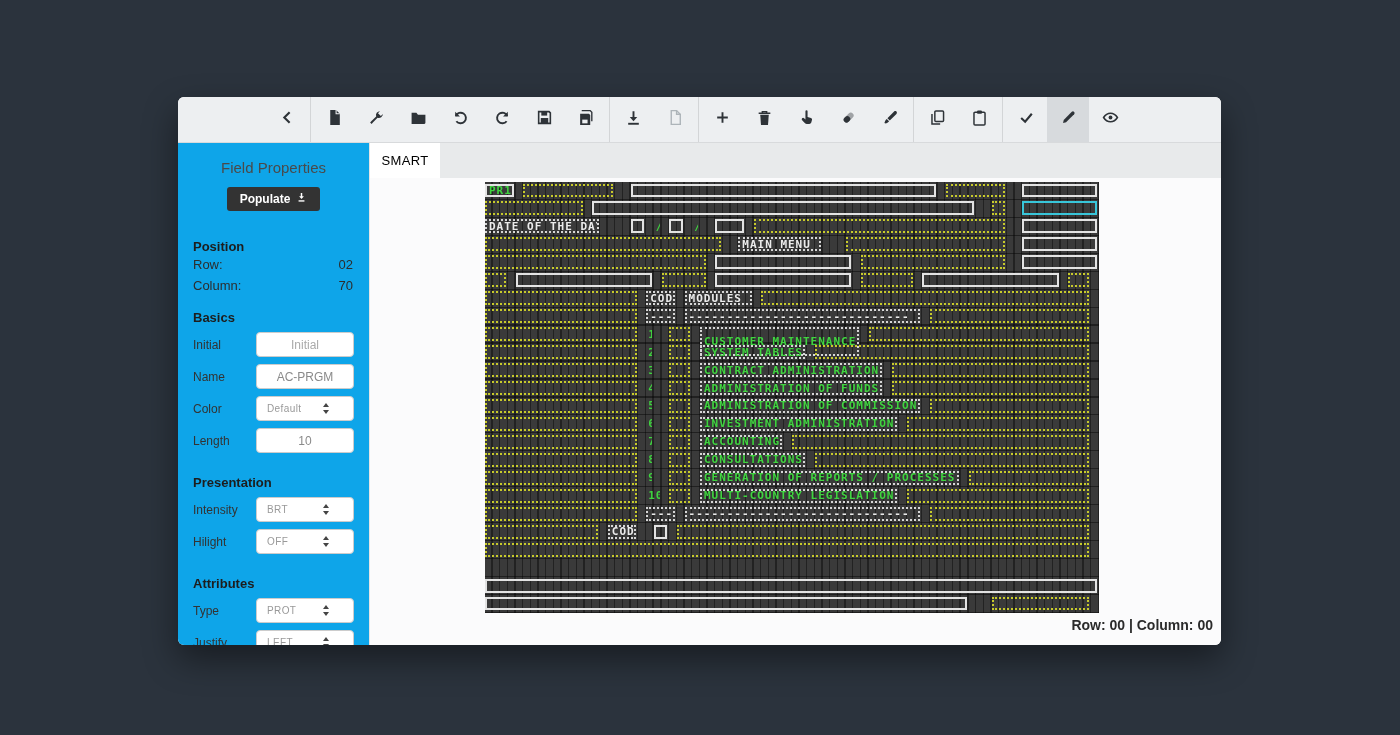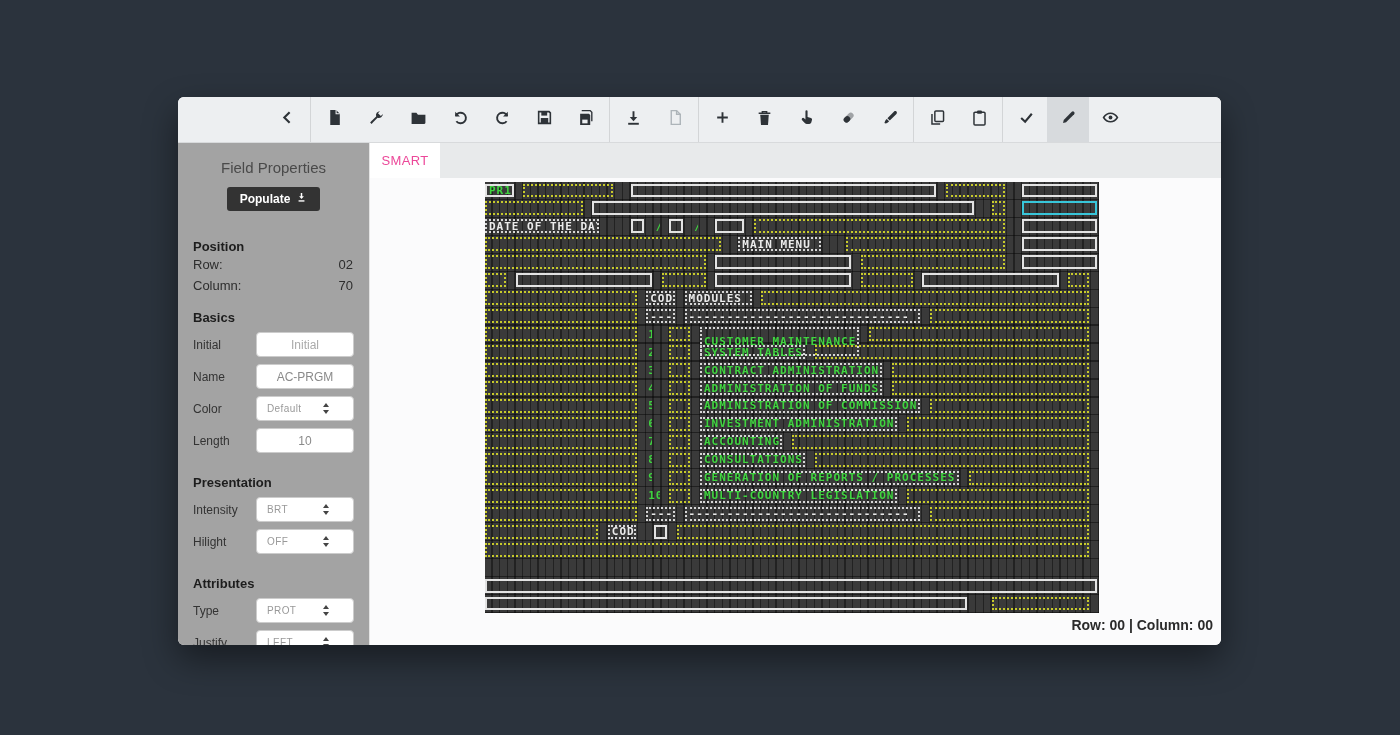--- a/index.html
+++ b/index.html
@@ -14,21 +14,21 @@
   .toolbar { height:46px; flex:0 0 46px; background:#edeff1; border-bottom:1px solid #d8dadc;
              display:flex; align-items:stretch; padding-left:88px; }
   .tbtn { width:42px; display:flex; align-items:center; justify-content:center;
           color:#2e3338; cursor:pointer; }
   .tbtn.active { background:#d7dadd; }
   .tbtn.disabled { color:#adb4b9; }
   .tdiv { width:1px; background:#d3d5d7; margin:0 2px; }
 
   
   .main { flex:1; display:flex; min-height:0; }
-  .sidebar { width:192px; flex:0 0 192px; background:#a3a3a3; border-right:1px solid #e4e4e4;
+  .sidebar { width:192px; flex:0 0 192px; background:#0ea5e9; border-right:1px solid #e4e4e4;
              overflow:hidden; position:relative; }
   .content { flex:1; display:flex; flex-direction:column; background:#fbfbfc; min-width:0; }
 
   
   .sb-title { margin-top:16px; text-align:center; font-size:15px; color:#4a4a4a; }
   .populate { display:flex; align-items:center; gap:6px; margin:11px auto 0;
               background:#333; color:#fff; border:none; border-radius:3px;
               font-size:12px; font-weight:bold; padding:5px 13px; cursor:pointer; }
   .sec-title { font-size:13px; font-weight:bold; color:#1d1d1d; padding:0 15px; }
   .kv { display:flex; justify-content:space-between; padding:0 16px 0 15px;
@@ -42,21 +42,21 @@
   .sel span { flex:1; font-size:10px; color:#999; letter-spacing:.4px; }
   .updown { display:flex; flex-direction:column; align-items:center; }
   .updown i { display:block; width:0; height:0; border-left:3.5px solid transparent; border-right:3.5px solid transparent; }
   .updown .u { border-bottom:4.5px solid #444; margin-bottom:2.5px; }
   .updown .d { border-top:4.5px solid #444; }
   .m-pos { margin-top:28px; } .m-sec { margin-top:22px; } .m-small { margin-top:6px; }
 
   
   .tabbar { height:35px; flex:0 0 35px; background:#e8eaeb; display:flex; }
   .tab { width:70px; background:#fff; display:flex; align-items:center; justify-content:center;
-         font-size:13px; color:#ec4899; letter-spacing:.3px; cursor:pointer; }
+         font-size:13px; color:#000000; letter-spacing:.3px; cursor:pointer; }
   .canvas { flex:1; position:relative; }
   .status { position:absolute; right:8px; bottom:12px; font-size:14px; font-weight:bold; color:#2b2b2b; }
 
   
   #screen { position:absolute; left:115px; top:4px; width:614px; height:431px;
             background-color:#262626;
             background-image:
               repeating-linear-gradient(0deg, rgba(0,0,0,.45) 0 1.2px, rgba(255,255,255,0) 1.2px 17.958px),
               repeating-linear-gradient(90deg, #3a3a3a 0 6.3px, #222 6.3px 7.675px);
             }

